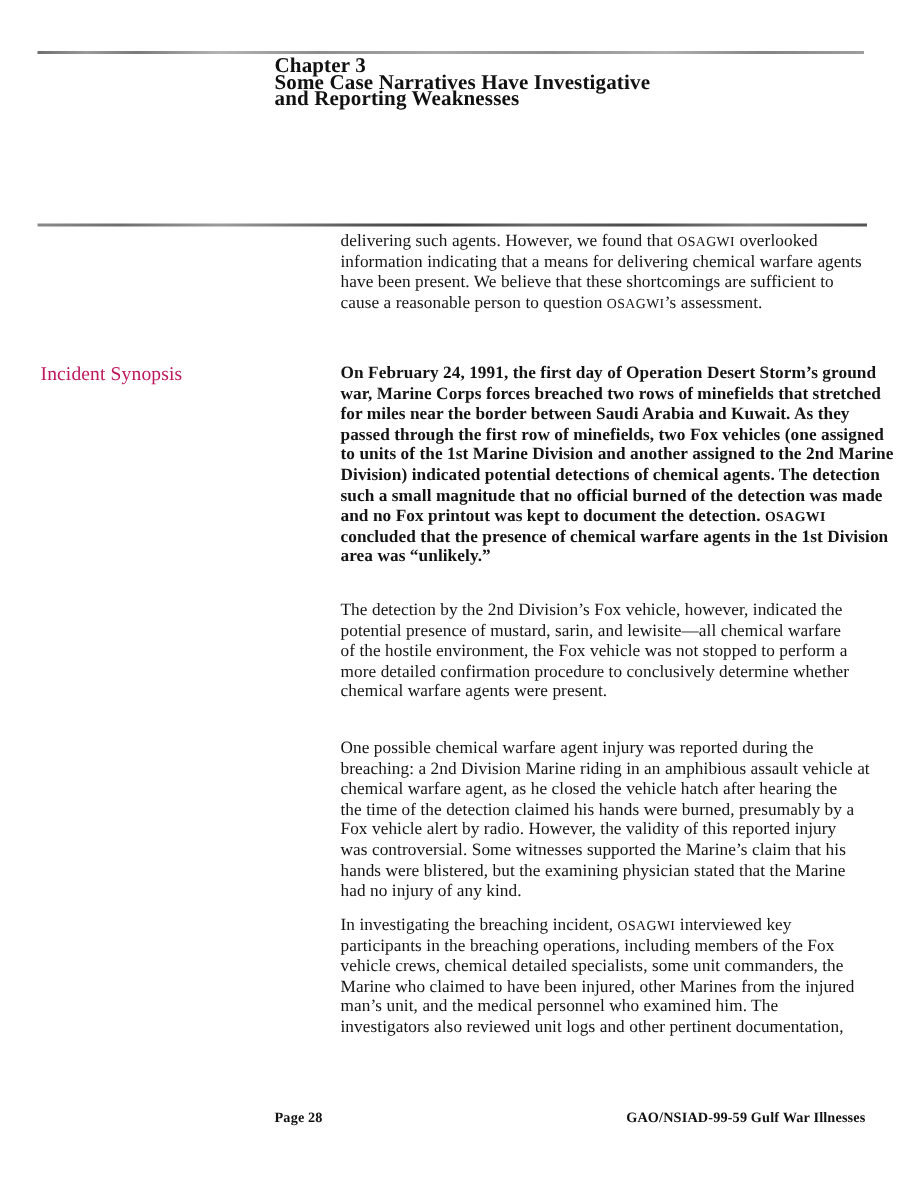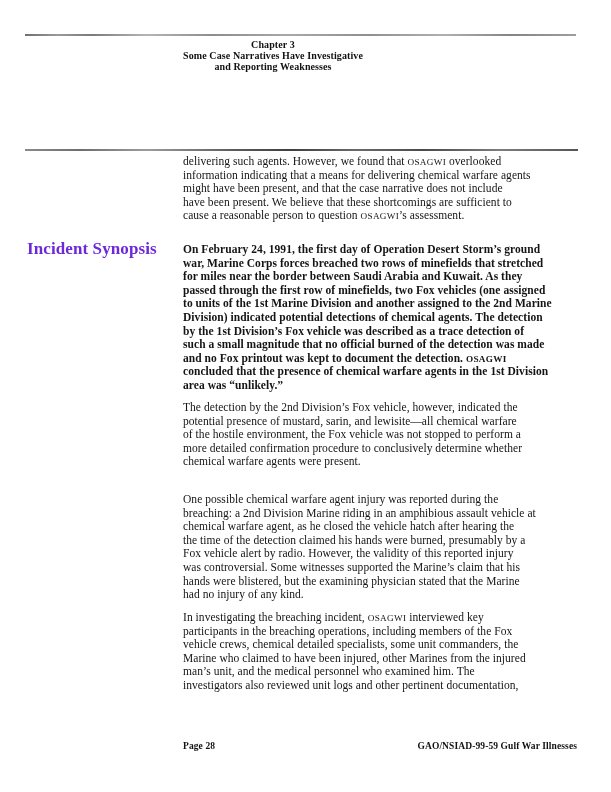--- a/index.html
+++ b/index.html
@@ -37,50 +37,48 @@
     background: linear-gradient(90deg,
       #8a8a8a 0%, #6e6e6e 10%, #9c9c9c 22%, #5a5a5a 38%,
       #3f3f3f 48%, #6a6a6a 60%, #4a4a4a 72%, #7d7d7d 86%,
       #555555 100%);
   }
   
   .chapter-header {
     position: absolute;
     left: 183px;
     top: 39px;
-    font-size: 10px;
+    font-size: 14px;
     font-weight: bold;
     line-height: 11px;
     letter-spacing: 0.1px;
     color: #111111;
-    text-align: center;
   }
   
   .side-heading {
     position: absolute;
     left: 27px;
     top: 241px;
-    font-size: 17px;
+    font-size: 13px;
     line-height: 15px;
-    color: #6d28d9;
+    color: #be185d;
     letter-spacing: 0.1px;
-    font-weight: bold;
   }
   
   .para {
     position: absolute;
     left: 183px;
     width: 400px;
     font-size: 11.5px;
     line-height: 13.6px;
     letter-spacing: 0.05px;
     color: #141414;
     white-space: nowrap;
   }
-  .para .line { height: 13.6px; }
+  .para .line { height: 13.6px; margin-left: 44px; }
   .p1 { top: 155px; }
   .p2 { top: 243px; font-weight: bold; }
   .p3 { top: 401px; }
   .p4 { top: 493px; }
   .p5 { top: 611px; }
   .sc {
     font-size: 0.8em;
     letter-spacing: 0.3px;
   }
   
@@ -109,32 +107,30 @@
   </header>
 
   <div class="rule rule-body"></div>
 
   <aside class="side-heading">Incident Synopsis</aside>
 
   <main>
     <div class="para p1">
         <div class="line">delivering such agents. However, we found that <span class="sc">OSAGWI</span> overlooked</div>
         <div class="line">information indicating that a means for delivering chemical warfare agents</div>
-        <div class="line">might have been present, and that the case narrative does not include</div>
         <div class="line">have been present. We believe that these shortcomings are sufficient to</div>
         <div class="line">cause a reasonable person to question <span class="sc">OSAGWI</span>’s assessment.</div>
       </div>
     <div class="para p2">
         <div class="line">On February 24, 1991, the first day of Operation Desert Storm’s ground</div>
         <div class="line">war, Marine Corps forces breached two rows of minefields that stretched</div>
         <div class="line">for miles near the border between Saudi Arabia and Kuwait. As they</div>
         <div class="line">passed through the first row of minefields, two Fox vehicles (one assigned</div>
         <div class="line">to units of the 1st Marine Division and another assigned to the 2nd Marine</div>
         <div class="line">Division) indicated potential detections of chemical agents. The detection</div>
-        <div class="line">by the 1st Division’s Fox vehicle was described as a trace detection of</div>
         <div class="line">such a small magnitude that no official burned of the detection was made</div>
         <div class="line">and no Fox printout was kept to document the detection. <span class="sc">OSAGWI</span></div>
         <div class="line">concluded that the presence of chemical warfare agents in the 1st Division</div>
         <div class="line">area was “unlikely.”</div>
       </div>
     <div class="para p3">
         <div class="line">The detection by the 2nd Division’s Fox vehicle, however, indicated the</div>
         <div class="line">potential presence of mustard, sarin, and lewisite—all chemical warfare</div>
         <div class="line">of the hostile environment, the Fox vehicle was not stopped to perform a</div>
         <div class="line">more detailed confirmation procedure to conclusively determine whether</div>

